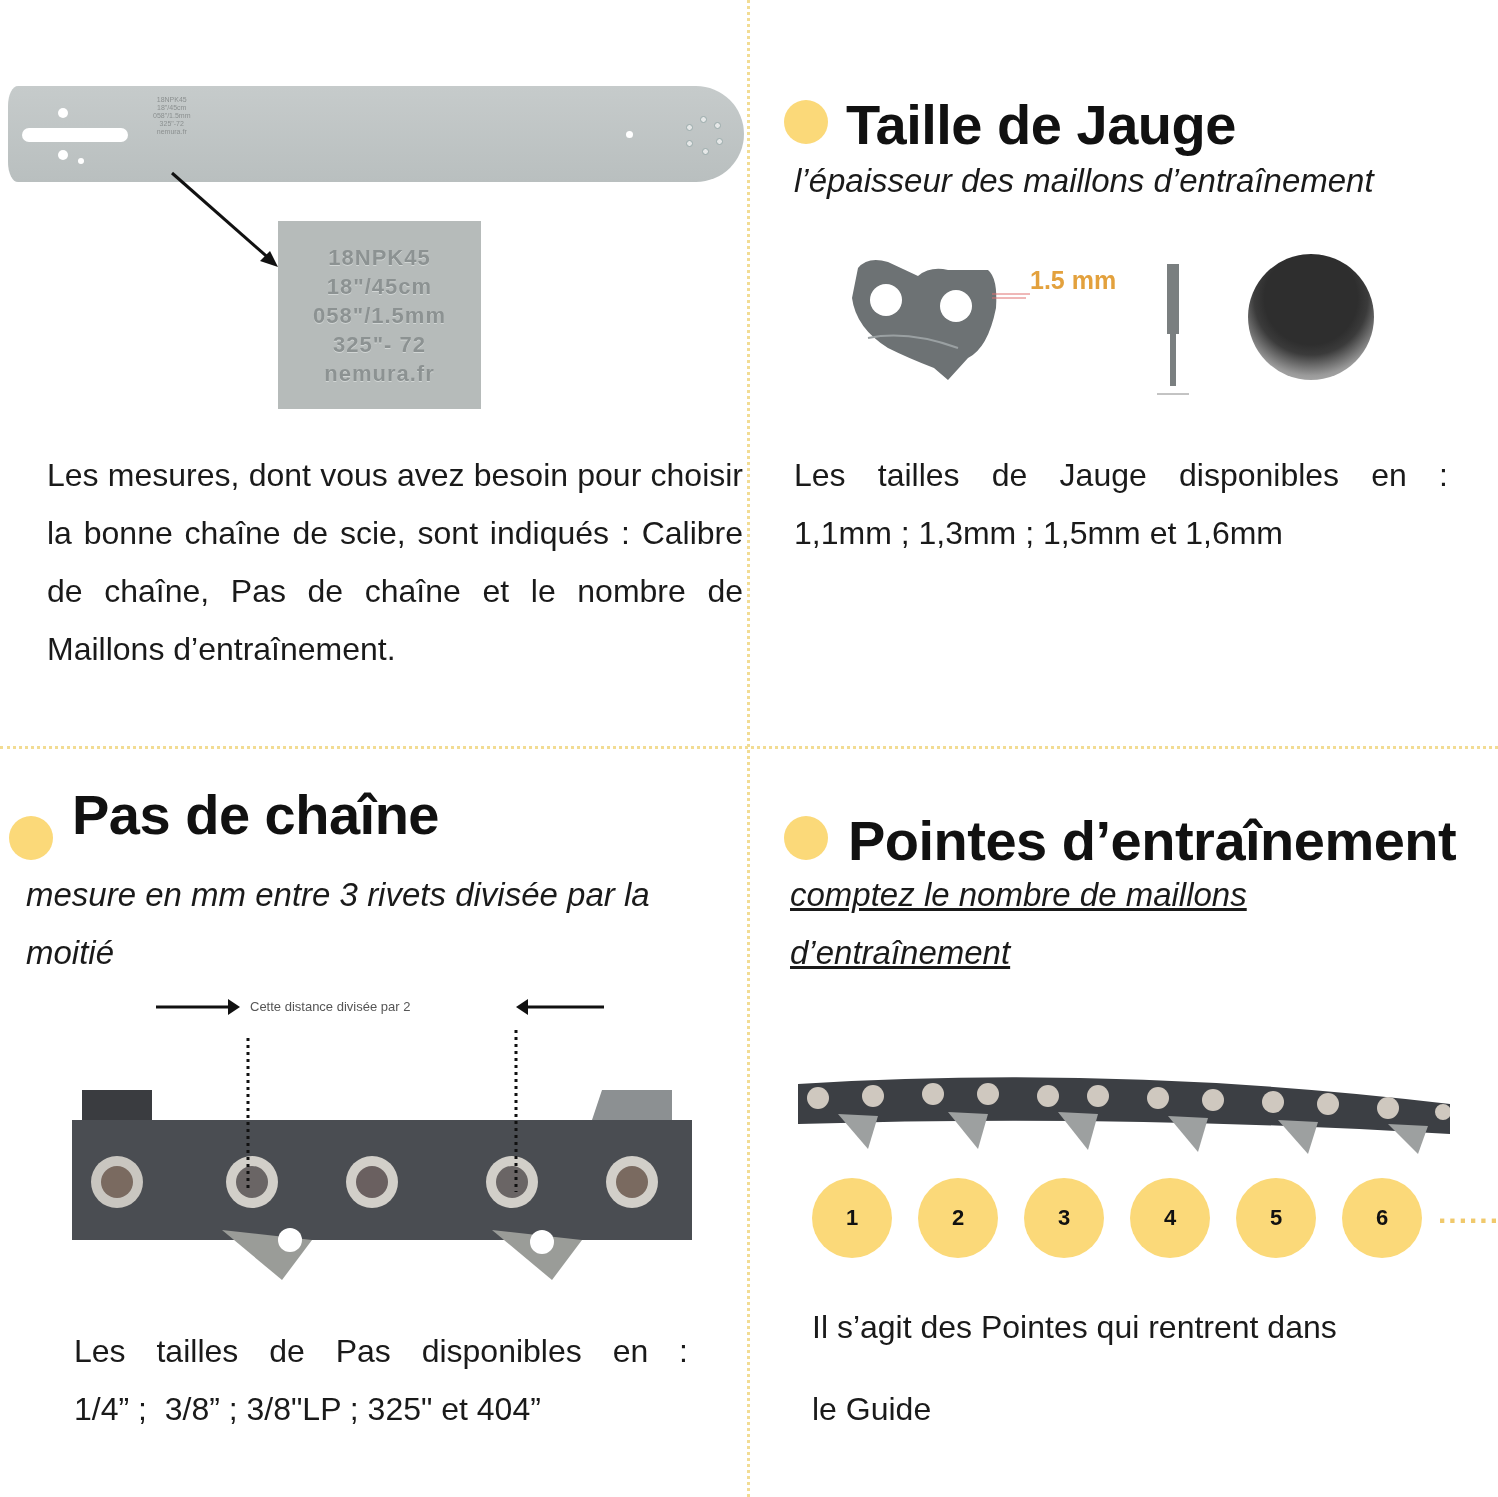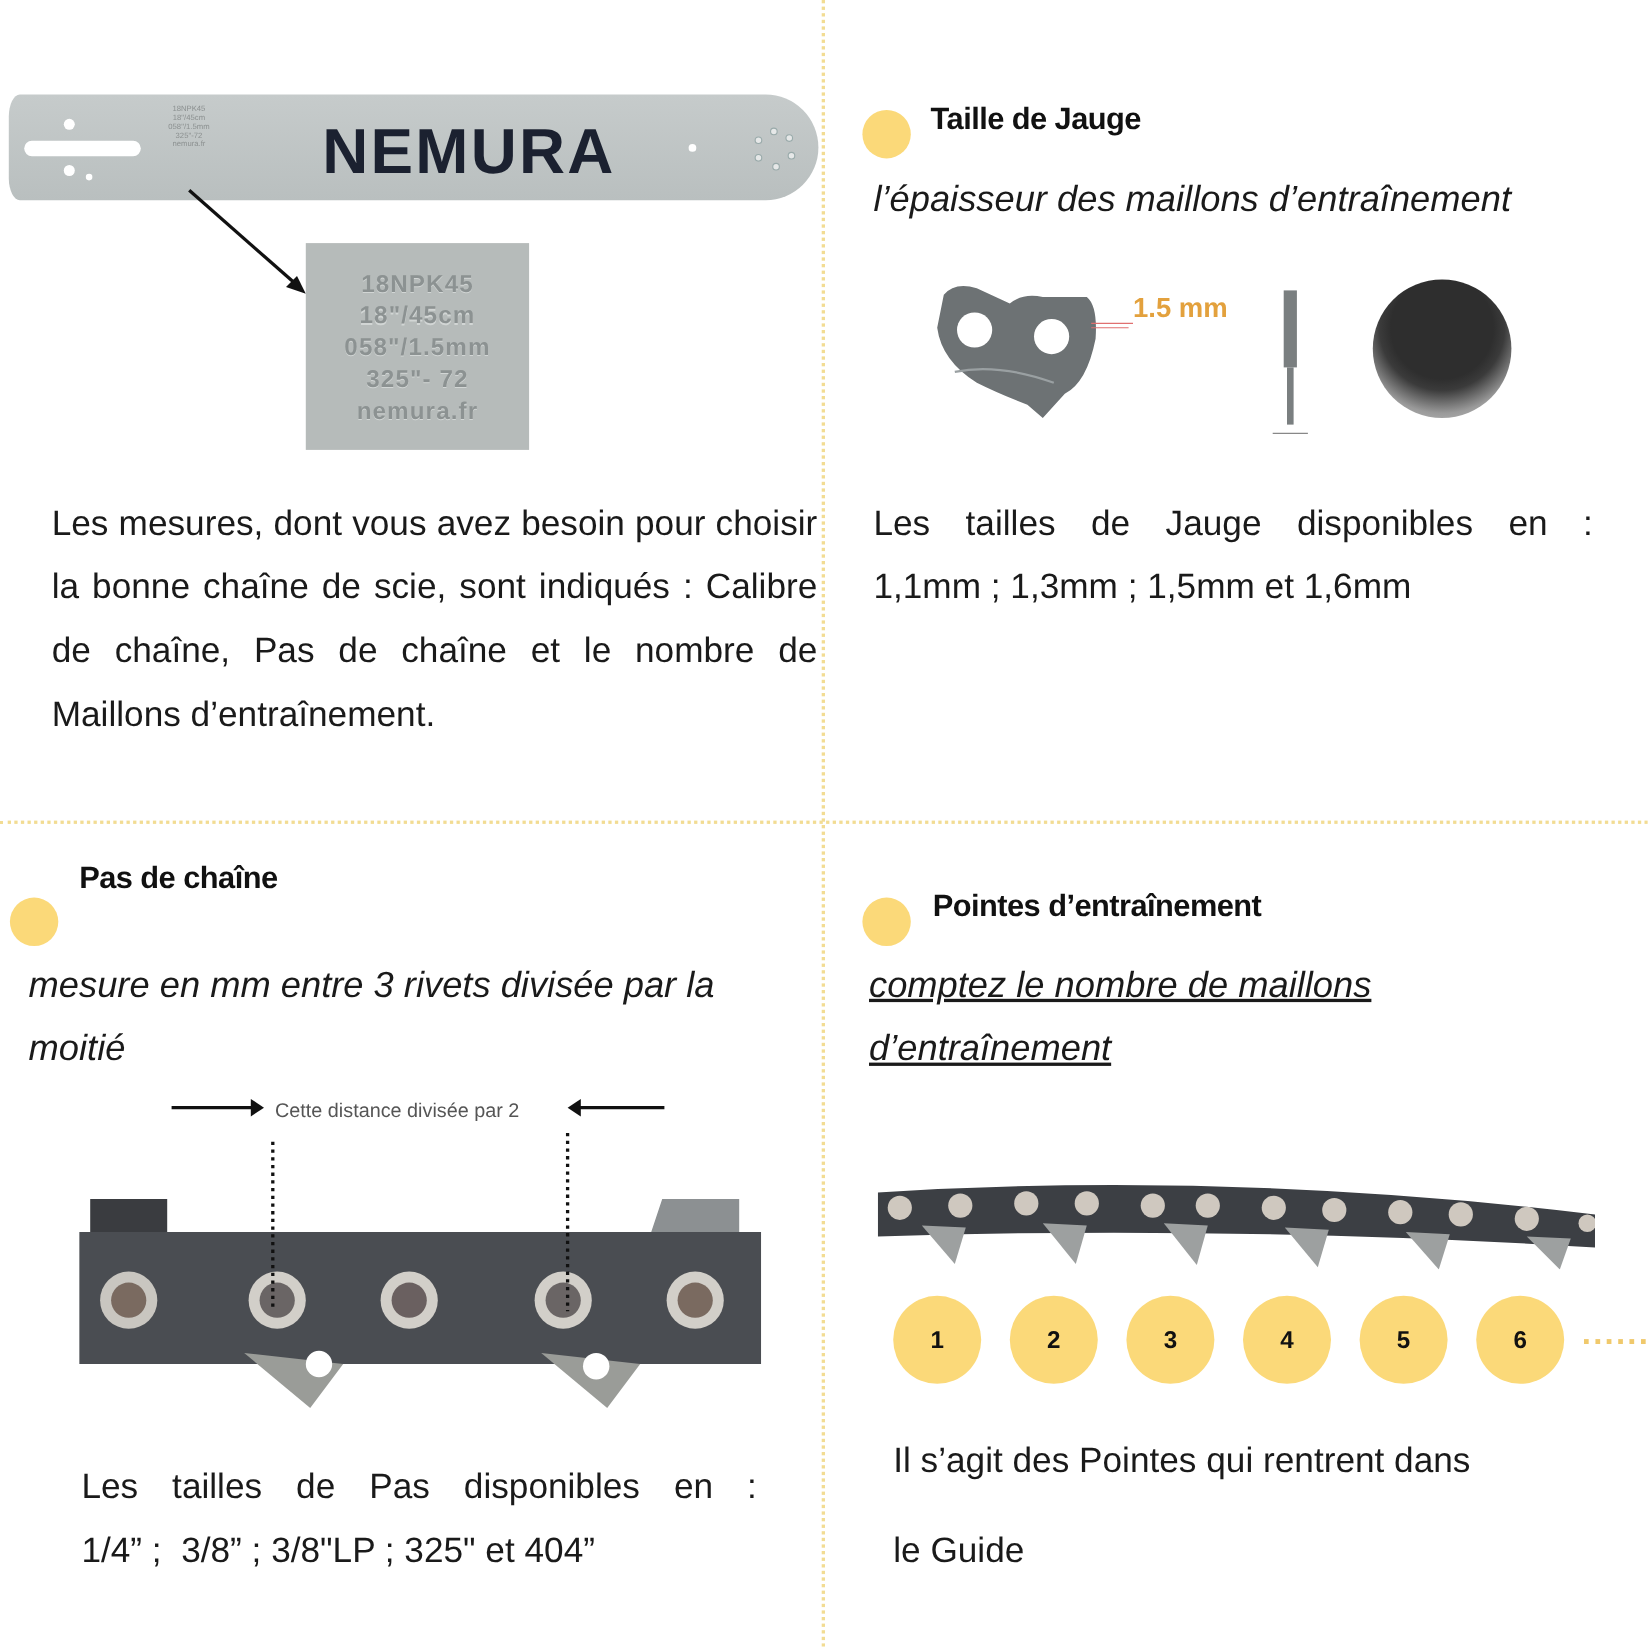--- a/index.html
+++ b/index.html
@@ -3,21 +3,21 @@
 <meta charset="utf-8">
 <style>
   * { box-sizing: border-box; margin: 0; padding: 0; }
   html, body { width: 1498px; height: 1497px; background: #ffffff; overflow: hidden; }
   body { position: relative; font-family: "Liberation Sans", sans-serif; color: #111; }
 
   .vdiv { position: absolute; left: 747px; top: 0; width: 0; height: 1497px; border-left: 3px dotted #f2dc93; }
   .hdiv { position: absolute; left: 0; top: 746px; width: 1498px; height: 0; border-top: 3px dotted #f2dc93; }
 
   .bullet { position: absolute; border-radius: 50%; background: #fbd979; }
-  .title { position: absolute; font-weight: bold; font-size: 28px; color: #111; letter-spacing: -0.5px; }
+  .title { position: absolute; font-weight: bold; font-size: 56px; color: #111; letter-spacing: -0.5px; }
   .subtitle { position: absolute; font-style: italic; font-size: 33px; color: #1a1a1a; line-height: 58px; }
   .body-text { position: absolute; font-size: 32px; color: #1a1a1a; line-height: 58px; text-align: justify; }
   .justify-last { text-align-last: justify; }
 
   
   .bar { position: absolute; left: 8px; top: 86px; width: 736px; height: 96px; background: linear-gradient(#c6cbcb, #b9bfbf); border-radius: 10px 48px 48px 10px / 20px 48px 48px 20px; }
   .bar-slot { position: absolute; left: 14px; top: 42px; width: 106px; height: 14px; background: #fff; border-radius: 7px; }
   .bar-hole { position: absolute; width: 10px; height: 10px; background: #fff; border-radius: 50%; }
   .bar-small { position: absolute; left: 145px; top: 10px; font-size: 7px; line-height: 8px; color: #8b9090; text-align: center; font-family: "Liberation Sans", sans-serif; }
   .brand { position: absolute; left: 285px; top: 18px; font-size: 58px; font-weight: bold; color: #1b2130; letter-spacing: 2px; font-family: "Liberation Sans", sans-serif; }
@@ -27,21 +27,21 @@
   .arrow-svg { position: absolute; left: 160px; top: 165px; }
 
   .label-box { position: absolute; left: 278px; top: 221px; width: 203px; height: 188px; background: #b6bbba; display: flex; flex-direction: column; align-items: center; justify-content: center; }
   .label-line { font-size: 22px; font-weight: bold; color: #8c9292; line-height: 29px; letter-spacing: 1px; text-shadow: 0 1px 0 #d2d6d5; }
 
   
   .gauge-label { position: absolute; left: 1030px; top: 266px; font-size: 25px; color: #e3a13d; font-weight: bold; }
   .circle-photo { position: absolute; left: 1248px; top: 254px; width: 126px; height: 126px; border-radius: 50%; background: radial-gradient(circle at 50% 35%, #2e2e2e 0 45%, #3b3b3b 55%, #9a9a9a 75%, #d0d0d0 100%); overflow: hidden; }
 
   
-  .pitch-caption { position: absolute; left: 250px; top: 999px; font-size: 18px; color: #555; }
+  .pitch-caption { position: absolute; left: 250px; top: 999px; font-size: 13px; color: #555; }
 
   .num-circle { position: absolute; width: 80px; height: 80px; border-radius: 50%; background: #fbd979; display: flex; align-items: center; justify-content: center; font-size: 22px; font-weight: bold; color: #111; }
   .ellipsis { position: absolute; left: 1438px; top: 1208px; font-size: 30px; color: #f0c96c; letter-spacing: 2px; font-weight: bold; line-height: 10px; }
 </style>
 </head>
 <body>
 
 <div class="vdiv"></div>
 <div class="hdiv"></div>
 
@@ -50,21 +50,20 @@
   <div class="bar-hole" style="left:50px;top:22px"></div>
   <div class="bar-hole" style="left:50px;top:64px"></div>
   <div class="bar-hole" style="left:70px;top:72px;width:6px;height:6px"></div>
   <div class="bar-small">
     <div>18NPK45</div>
     <div>18"/45cm</div>
     <div>058"/1.5mm</div>
     <div>325"-72</div>
     <div>nemura.fr</div>
   </div>
-  <div class="brand">NEMURA</div>
   <div class="bar-hole" style="left:618px;top:45px;width:7px;height:7px"></div>
   <div class="sprocket">
     <span style="left:16px;top:0"></span>
       <span style="left:30px;top:6px"></span>
     <span style="left:32px;top:22px"></span>
       <span style="left:18px;top:32px"></span>
     <span style="left:2px;top:24px"></span>
       <span style="left:2px;top:8px"></span>
   </div>
 </div>

